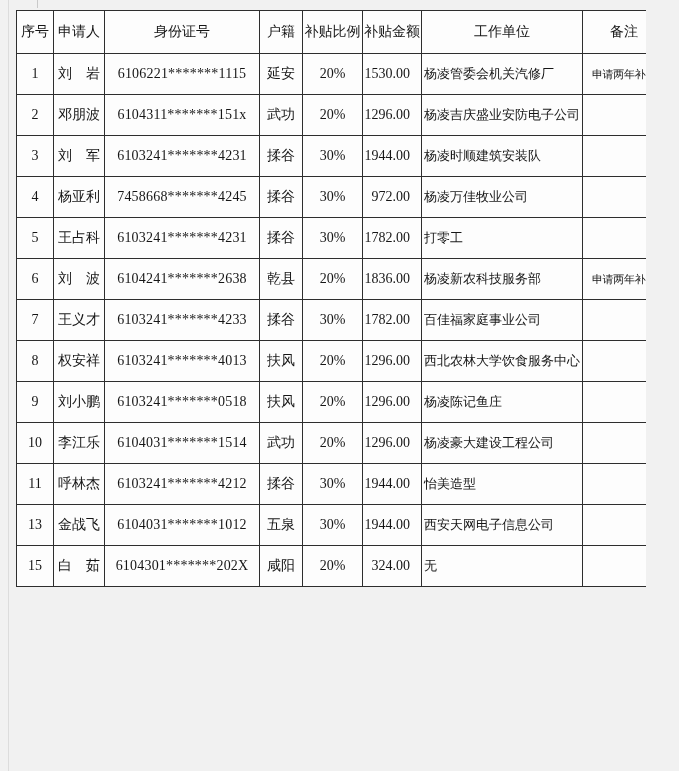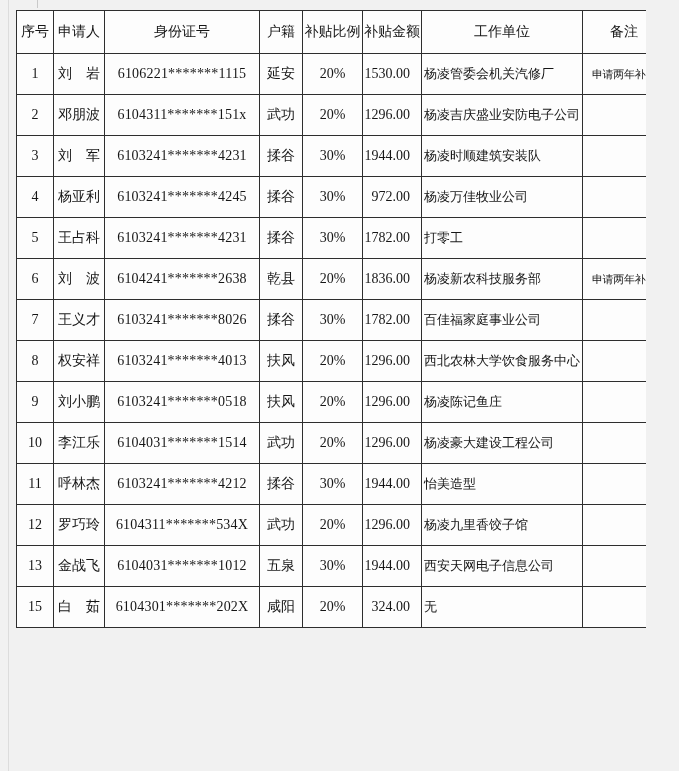--- a/index.html
+++ b/index.html
@@ -126,21 +126,21 @@
           <td class="c3">揉谷</td>
           <td class="c4">30%</td>
           <td class="c5">1944.00</td>
           <td class="c6">杨凌时顺建筑安装队</td>
           <td class="c7"></td>
         </tr>
 
         <tr>
           <td class="c0">4</td>
           <td class="c1">杨亚利</td>
-          <td class="c2">6103241*******4245</td>
+          <td class="c2">7458668*******4245</td>
           <td class="c3">揉谷</td>
           <td class="c4">30%</td>
           <td class="c5">972.00</td>
           <td class="c6">杨凌万佳牧业公司</td>
           <td class="c7"></td>
         </tr>
 
         <tr>
           <td class="c0">5</td>
           <td class="c1">王占科</td>
@@ -159,21 +159,21 @@
           <td class="c3">乾县</td>
           <td class="c4">20%</td>
           <td class="c5">1836.00</td>
           <td class="c6">杨凌新农科技服务部</td>
           <td class="c7">申请两年补贴</td>
         </tr>
 
         <tr>
           <td class="c0">7</td>
           <td class="c1">王义才</td>
-          <td class="c2">6103241*******8026</td>
+          <td class="c2">6103241*******4233</td>
           <td class="c3">揉谷</td>
           <td class="c4">30%</td>
           <td class="c5">1782.00</td>
           <td class="c6">百佳福家庭事业公司</td>
           <td class="c7"></td>
         </tr>
 
         <tr>
           <td class="c0">8</td>
           <td class="c1">权安祥</td>
@@ -211,30 +211,20 @@
           <td class="c0">11</td>
           <td class="c1">呼林杰</td>
           <td class="c2">6103241*******4212</td>
           <td class="c3">揉谷</td>
           <td class="c4">30%</td>
           <td class="c5">1944.00</td>
           <td class="c6">怡美造型</td>
           <td class="c7"></td>
         </tr>
 
-        <tr>
-          <td class="c0">12</td>
-          <td class="c1">罗巧玲</td>
-          <td class="c2">6104311*******534X</td>
-          <td class="c3">武功</td>
-          <td class="c4">20%</td>
-          <td class="c5">1296.00</td>
-          <td class="c6">杨凌九里香饺子馆</td>
-          <td class="c7"></td>
-        </tr>
 
         <tr>
           <td class="c0">13</td>
           <td class="c1">金战飞</td>
           <td class="c2">6104031*******1012</td>
           <td class="c3">五泉</td>
           <td class="c4">30%</td>
           <td class="c5">1944.00</td>
           <td class="c6">西安天网电子信息公司</td>
           <td class="c7"></td>

